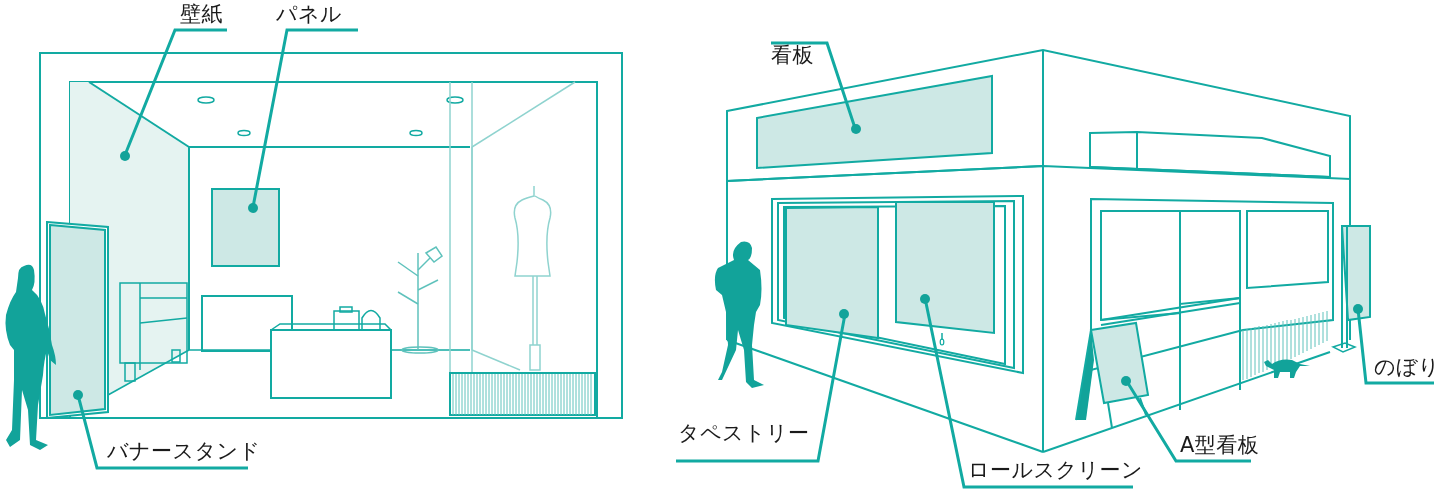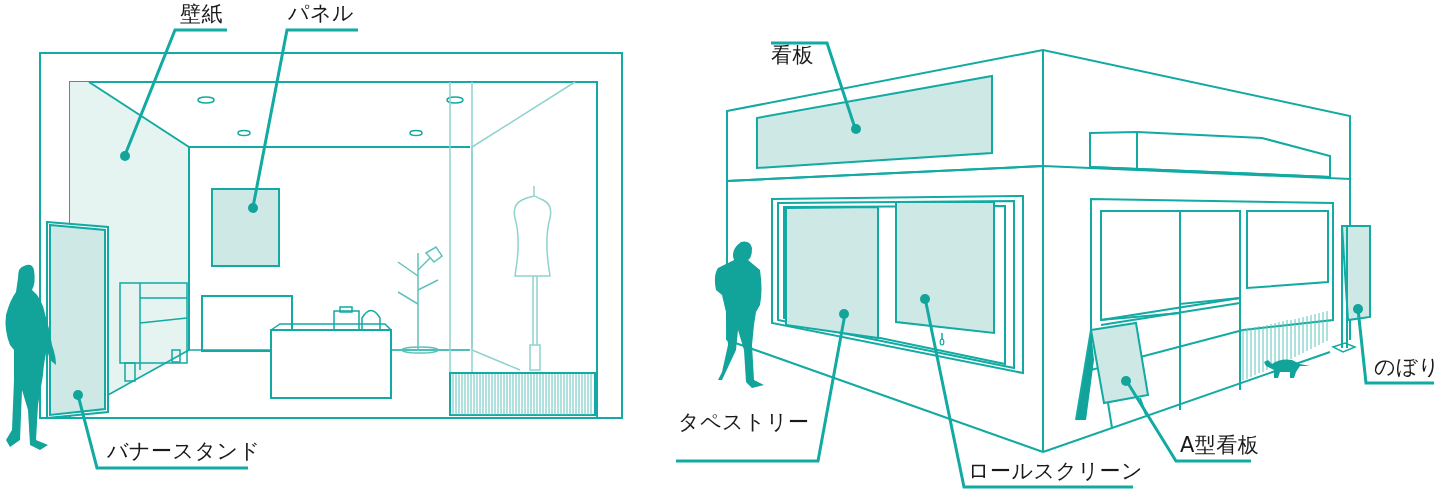--- a/index.html
+++ b/index.html
@@ -167,19 +167,19 @@
       <circle cx="856" cy="129" r="5"></circle>
       <circle cx="844" cy="314" r="5"></circle>
       <circle cx="925" cy="299" r="5"></circle>
       <circle cx="1126" cy="381" r="5"></circle>
       <circle cx="1358" cy="309" r="5"></circle>
     </g>
   </g>
 </svg>
 
 <div class="label" style="left:180px; top:4px;text-align:center;">壁紙</div>
-<div class="label" style="left:288px; top:4px;font-family:Liberation Mono, monospace;">パネル</div>
+<div class="label" style="left:276px; top:4px;">パネル</div>
 <div class="label" style="left:107px; top:441px;">バナースタンド</div>
 <div class="label" style="left:771px; top:17px;margin-top:28px;">看板</div>
-<div class="label" style="left:678px; top:412px;">タペストリー</div>
-<div class="label" style="left:968px; top:461px;">ロールスクリーン</div>
+<div class="label" style="left:678px; top:423px;">タペストリー</div>
+<div class="label" style="left:968px; top:461px;font-family:Liberation Mono, monospace;">ロールスクリーン</div>
 <div class="label" style="left:1180px; top:435px;text-align:center;">A型看板</div>
 <div class="label" style="left:1374px; top:357px;">のぼり</div>
 
 </body></html>

